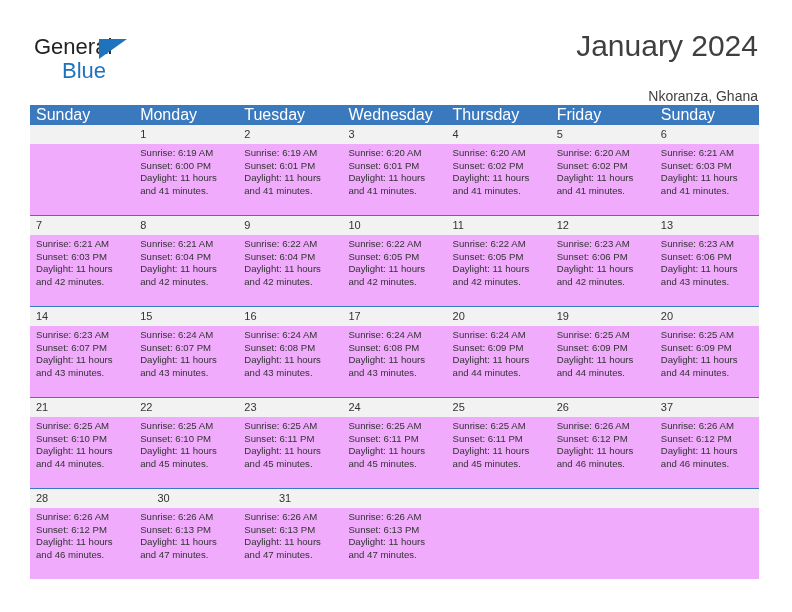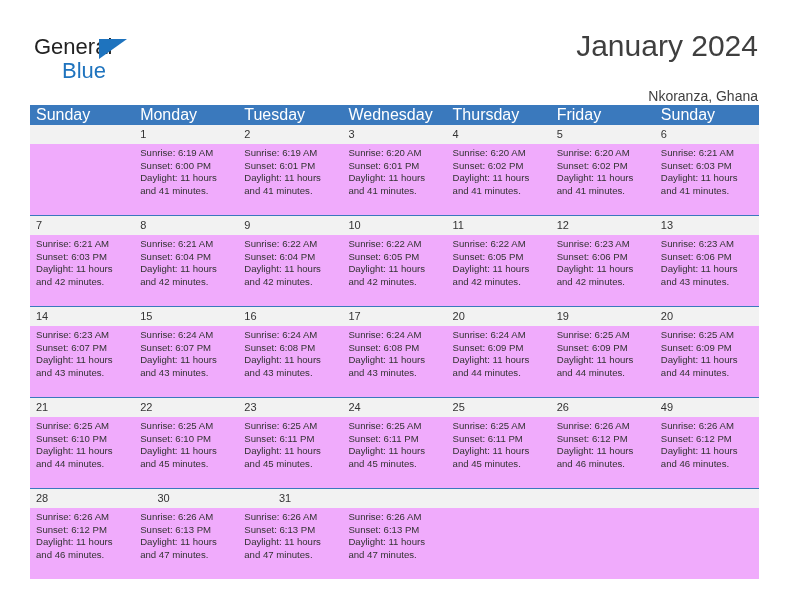--- a/index.html
+++ b/index.html
@@ -349,21 +349,21 @@
           </div>
         </div>
         <div class="week">
           <div class="week-numbers">
             <div class="daynum">21</div>
             <div class="daynum">22</div>
             <div class="daynum">23</div>
             <div class="daynum">24</div>
             <div class="daynum">25</div>
             <div class="daynum">26</div>
-            <div class="daynum">49</div>
+            <div class="daynum">37</div>
           </div>
           <div class="week-body">
             <div class="daycell">
               <div class="line">Sunrise: 6:25 AM</div>
               <div class="line">Sunset: 6:10 PM</div>
               <div class="line">Daylight: 11 hours</div>
               <div class="line">and 44 minutes.</div>
             </div>
             <div class="daycell">
               <div class="line">Sunrise: 6:25 AM</div>

